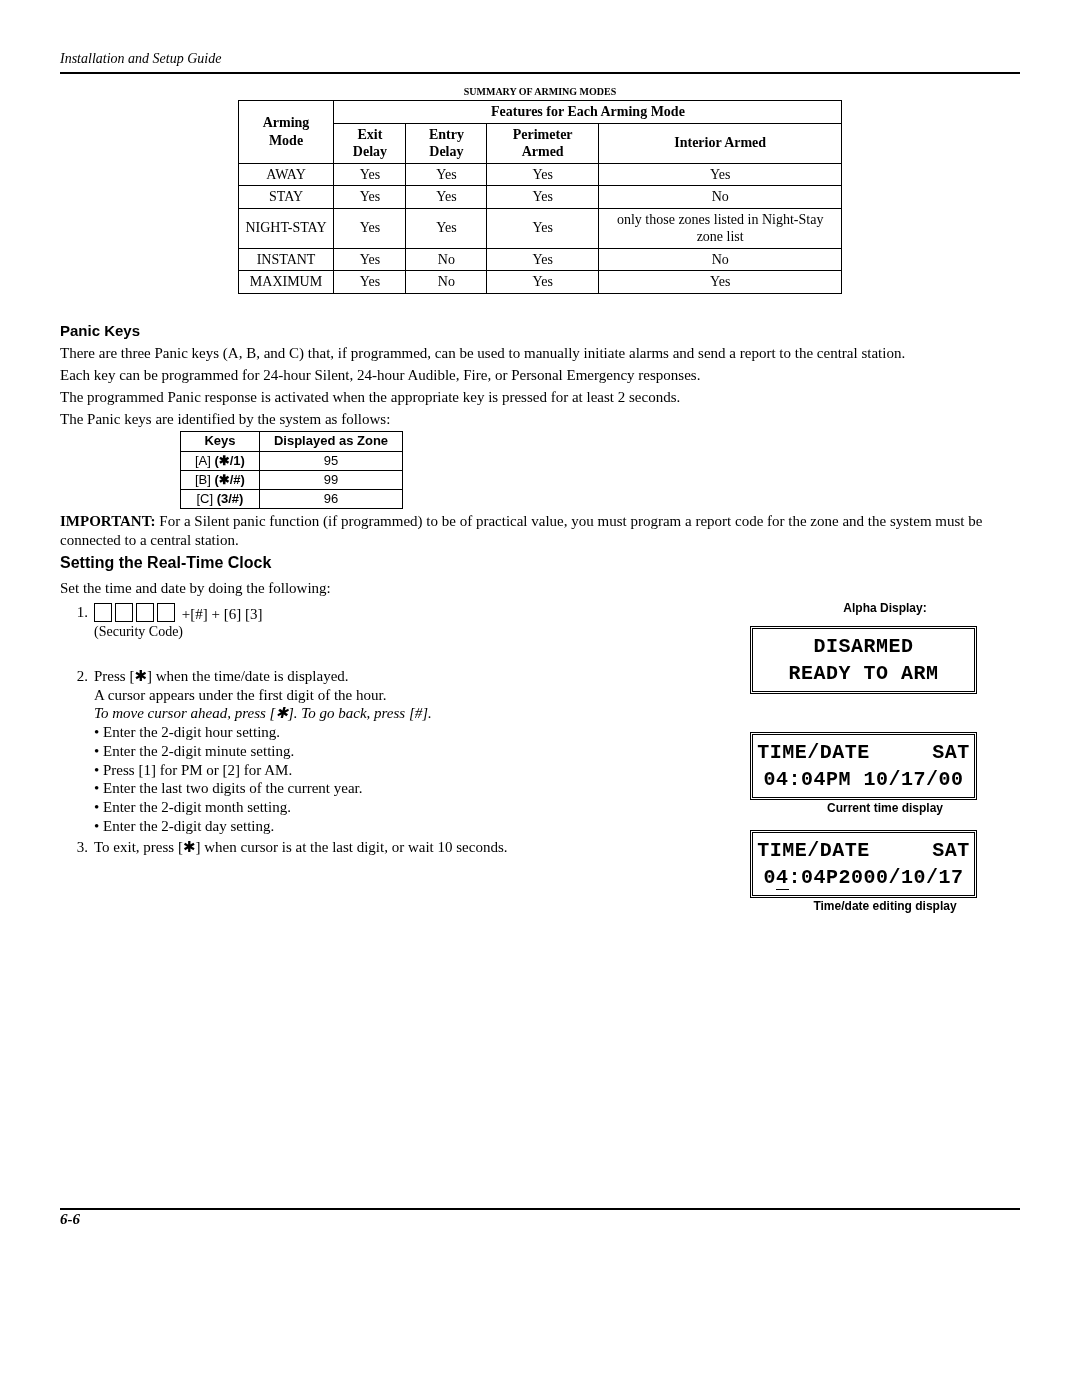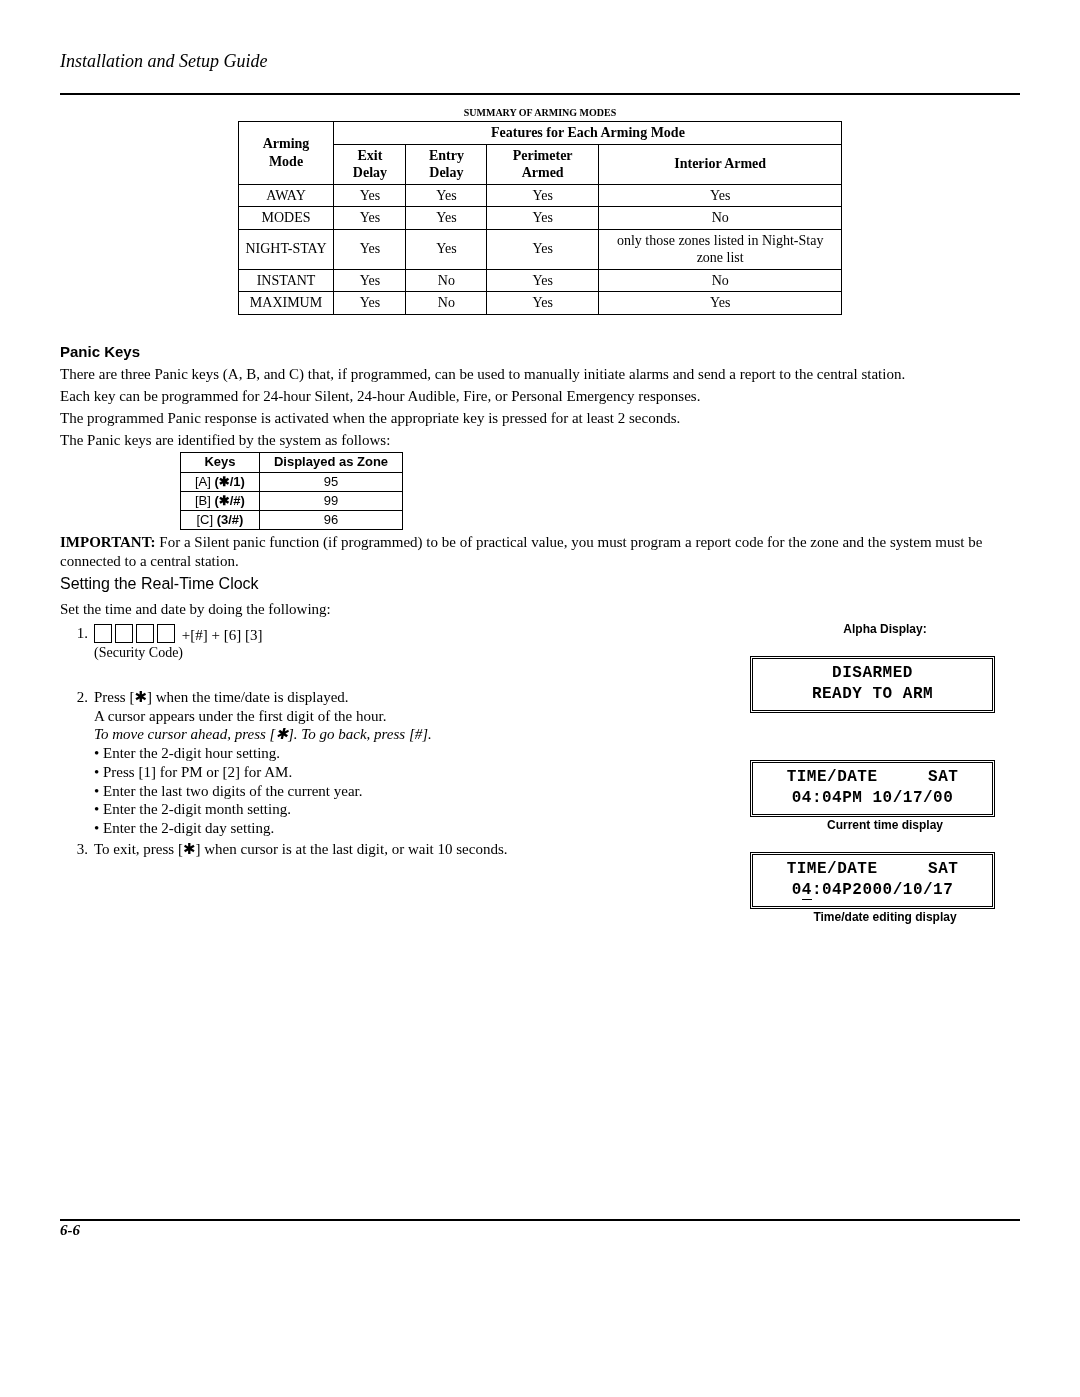--- a/index.html
+++ b/index.html
@@ -8,23 +8,23 @@
     margin: 0;
     padding: 50px 60px 40px 60px;
     background: white;
     color: black;
     width: 1080px;
     box-sizing: border-box;
     line-height: 1.25;
   }
   .header-title {
     font-style: italic;
-    font-size: 18px;
+    font-size: 14px;
     border-bottom: 2.5px solid black;
-    padding-bottom: 20px;
+    padding-bottom: 4px;
     margin-bottom: 12px;
   }
   .summary-section { text-align: center; }
   .summary-title {
     font-weight: bold;
     font-size: 10px;
     font-variant: small-caps;
     margin-bottom: 2px;
   }
   .arming-table {
@@ -45,31 +45,31 @@
   .para { margin: 3px 0; }
   .keys-table {
     border-collapse: collapse;
     margin-left: 120px;
     font-family: Arial, sans-serif;
     font-size: 13px;
   }
   .keys-table th, .keys-table td { border: 1px solid black; padding: 1px 14px; text-align: center; }
   .keys-table th { font-weight: bold; }
   .bold { font-weight: bold; }
-  .rtc-head { font-weight: normal; font-family: Arial, sans-serif; font-size: 16px; margin-bottom: 6px; }
+  .rtc-head { font-weight: bold; font-family: Arial, sans-serif; font-size: 16px; margin-bottom: 6px; }
   .two-col { display: flex; gap: 40px; }
   .left-col { flex: 1; }
   .right-col { width: 270px; font-family: Arial, sans-serif; font-size: 12px; font-weight: bold; text-align: center; }
   .disp-box {
     border: 3px double black;
-    padding: 4px 12px;
-    margin-top: 19px;
+    padding: 4px 3px;
+    margin-top: 10px;
     font-family: 'Courier New', monospace;
     font-weight: bold;
-    font-size: 16px;
+    font-size: 20px;
     letter-spacing: 0.5px;
     width: 215px;
     line-height: 1.35;
     white-space: pre;
   }
   .disp-caption { margin-top: 1px; margin-bottom: 14px; }
   .underline { border-bottom: 1.5px solid black; }
   .step-row { display: flex; align-items: flex-start; margin: 2px 0; }
   .step-num { width: 28px; text-align: right; padding-right: 6px; }
   .step-body { flex: 1; }
@@ -103,21 +103,21 @@
     </thead>
     <tbody id="arming-body">
         <tr>
           <td>AWAY</td>
           <td>Yes</td>
           <td>Yes</td>
           <td>Yes</td>
           <td>Yes</td>
         </tr>
         <tr>
-          <td>MODES</td>
+          <td>STAY</td>
           <td>Yes</td>
           <td>Yes</td>
           <td>Yes</td>
           <td>No</td>
         </tr>
         <tr>
           <td>NIGHT-STAY</td>
           <td>Yes</td>
           <td>Yes</td>
           <td>Yes</td>
@@ -190,20 +190,21 @@
     <div style="height:22px"></div>
 
     <div class="step-row">
       <div class="step-num">2.</div>
       <div class="step-body">
         <div>Press [✱] when the time/date is displayed.</div>
         <div>A cursor appears under the first digit of the hour.</div>
         <div class="italic">To move cursor ahead, press [✱]. To go back, press [#].</div>
         <ul class="bullets" id="step2-bullets">
             <li>Enter the 2-digit hour setting.</li>
+            <li>Enter the 2-digit minute setting.</li>
             <li>Press [1] for PM or [2] for AM.</li>
             <li>Enter the last two digits of the current year.</li>
             <li>Enter the 2-digit month setting.</li>
             <li>Enter the 2-digit day setting.</li>
           </ul>
       </div>
     </div>
 
     <div class="step-row">
       <div class="step-num">3.</div>

